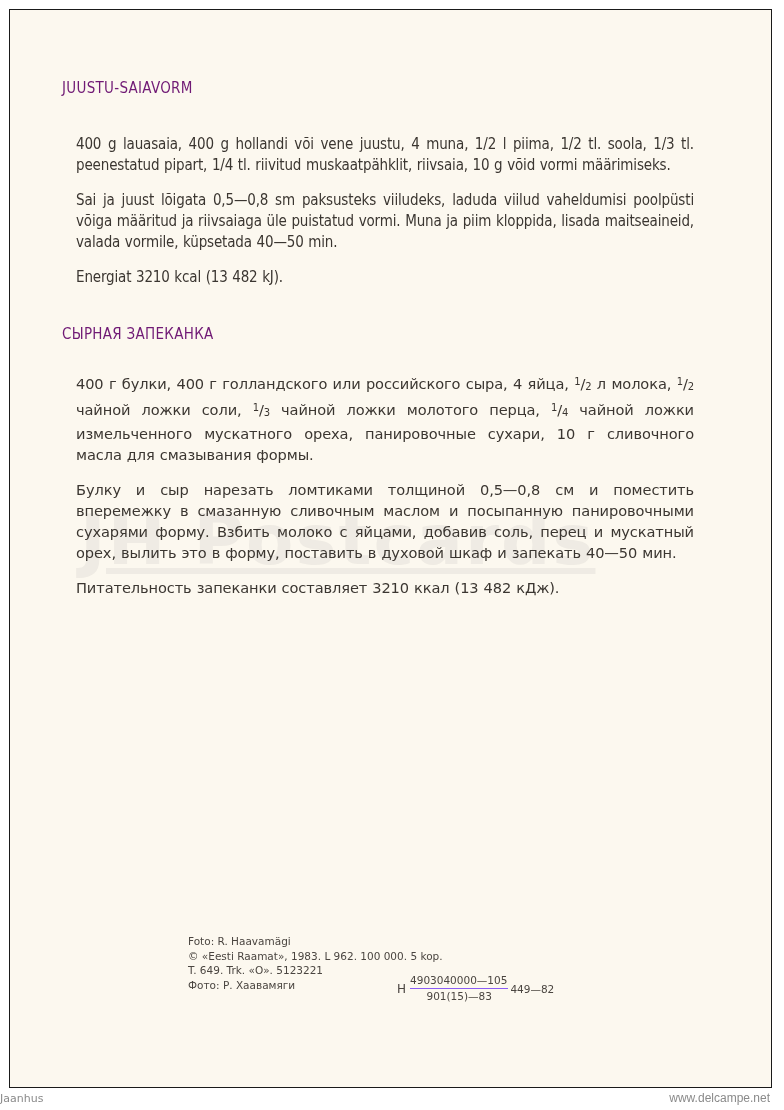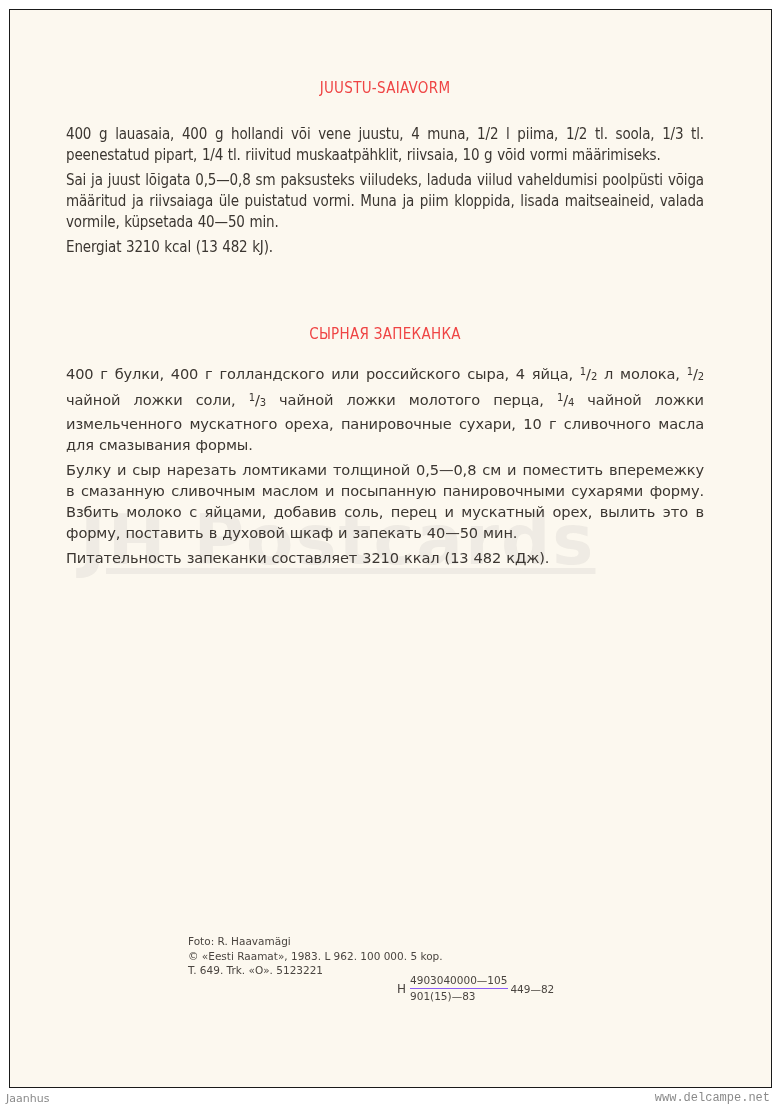--- a/index.html
+++ b/index.html
@@ -20,37 +20,36 @@
     }
     .content {
       position: absolute;
       left: 52px; top: 0;
       width: 646px;
       color: #3b3631;
     }
     .title {
       position: absolute;
       left: 0; width: 646px;
-      text-align: center;
       font-size: 15px;
       letter-spacing: 0.3px;
-      color: #ef4444;
+      color: #701a75;
       font-family: "DejaVu Sans Condensed", "DejaVu Sans", sans-serif;
     }
     .title-est { top: 69px; }
     .title-rus { top: 315px; }
     .block {
       position: absolute;
       left: 0; width: 646px;
       font-size: 15px;
       line-height: 21px;
       letter-spacing: -0.15px;
       word-spacing: 0.5px;
     }
-    .block p { margin: 4px; text-align: justify; text-align-last: left; }
+    .block p { margin: 14px; text-align: justify; text-align-last: left; }
     .block-est { top: 110px; font-stretch: condensed; }
     .block-rus { top: 347px; font-size: 14.6px; letter-spacing: -0.1px; }
     .frac { font-size: 10px; vertical-align: 4px; }
     .frac-den { font-size: 10px; vertical-align: -1px; }
 
     .watermark {
       position: absolute;
       left: 70px; top: 490px;
       font-size: 69px;
       font-weight: bold;
@@ -76,36 +75,36 @@
       position: absolute;
       left: 396px; top: 973px;
       font-size: 10.5px;
       color: #4a4540;
       display: flex; align-items: center;
       font-family: "DejaVu Sans", sans-serif;
     }
     .pub-code .h { font-size: 12px; margin-right: 4px; }
     .pub-code .fraction { display: inline-flex; flex-direction: column; }
     .pub-code .num { border-bottom: 1px solid #8b5cf6; padding: 0 1px 1px 0; line-height: 13px; }
-    .pub-code .den { line-height: 13px; padding-top: 1px; }
+    .pub-code .den { line-height: 13px; padding-top: 1px; text-align: center; }
     .pub-code .tail { margin-left: 2px; text-align: center; }
 
     .site-left {
       position: absolute;
-      left: 6px; top: 1092px;
+      left: 0; top: 1092px;
       font-size: 11px;
       color: #8a8a8a;
       font-family: "DejaVu Sans", sans-serif;
     }
     .site-right {
       position: absolute;
       right: 14px; top: 1091px;
       font-size: 12px;
       color: #8a8a8a;
-      font-family: Liberation Mono, monospace;
+      font-family: Liberation Sans, sans-serif;
     }
   </style>
 </head>
 <body>
 
 <div class="card">
   <div class="watermark">JH Postcards</div>
 
   <div class="content">
     <div class="title title-est">JUUSTU-SAIAVORM</div>
@@ -122,20 +121,21 @@
       <p><span>400 г булки, 400 г голландского или российского сыра, 4 яйца, </span><span class="frac">1</span>/<span class="frac-den">2</span><span> л молока, </span><span class="frac">1</span>/<span class="frac-den">2</span><span> чайной ложки соли, </span><span class="frac">1</span>/<span class="frac-den">3</span><span> чайной ложки молотого перца, </span><span class="frac">1</span>/<span class="frac-den">4</span><span> чайной ложки измельченного мускатного ореха, панировочные сухари, 10 г сливочного масла для смазывания формы.</span></p>
       <p>Булку и сыр нарезать ломтиками толщиной 0,5—0,8 см и поместить вперемежку в смазанную сливочным маслом и посыпанную панировочными сухарями форму. Взбить молоко с яйцами, добавив соль, перец и мускатный орех, вылить это в форму, поставить в духовой шкаф и запекать 40—50 мин.</p>
       <p>Питательность запеканки составляет 3210 ккал (13 482 кДж).</p>
     </div>
   </div>
 
   <div class="footer" style="left:158px; top:924px;">
     <div>Foto: R. Haavamägi</div>
     <div>© «Eesti Raamat», 1983. L 962. 100 000. 5 kop.</div>
     <div>T. 649. Trk. «O». 5123221</div>
+    <div>Фото: Р. Хаавамяги</div>
   </div>
 
   <div class="pub-code" style="left:387px; top:964px;">
     <span class="h">Н</span>
     <span class="fraction">
       <span class="num">4903040000—105</span>
       <span class="den">901(15)—83</span>
     </span>
     <span class="tail">449—82</span>
   </div>

